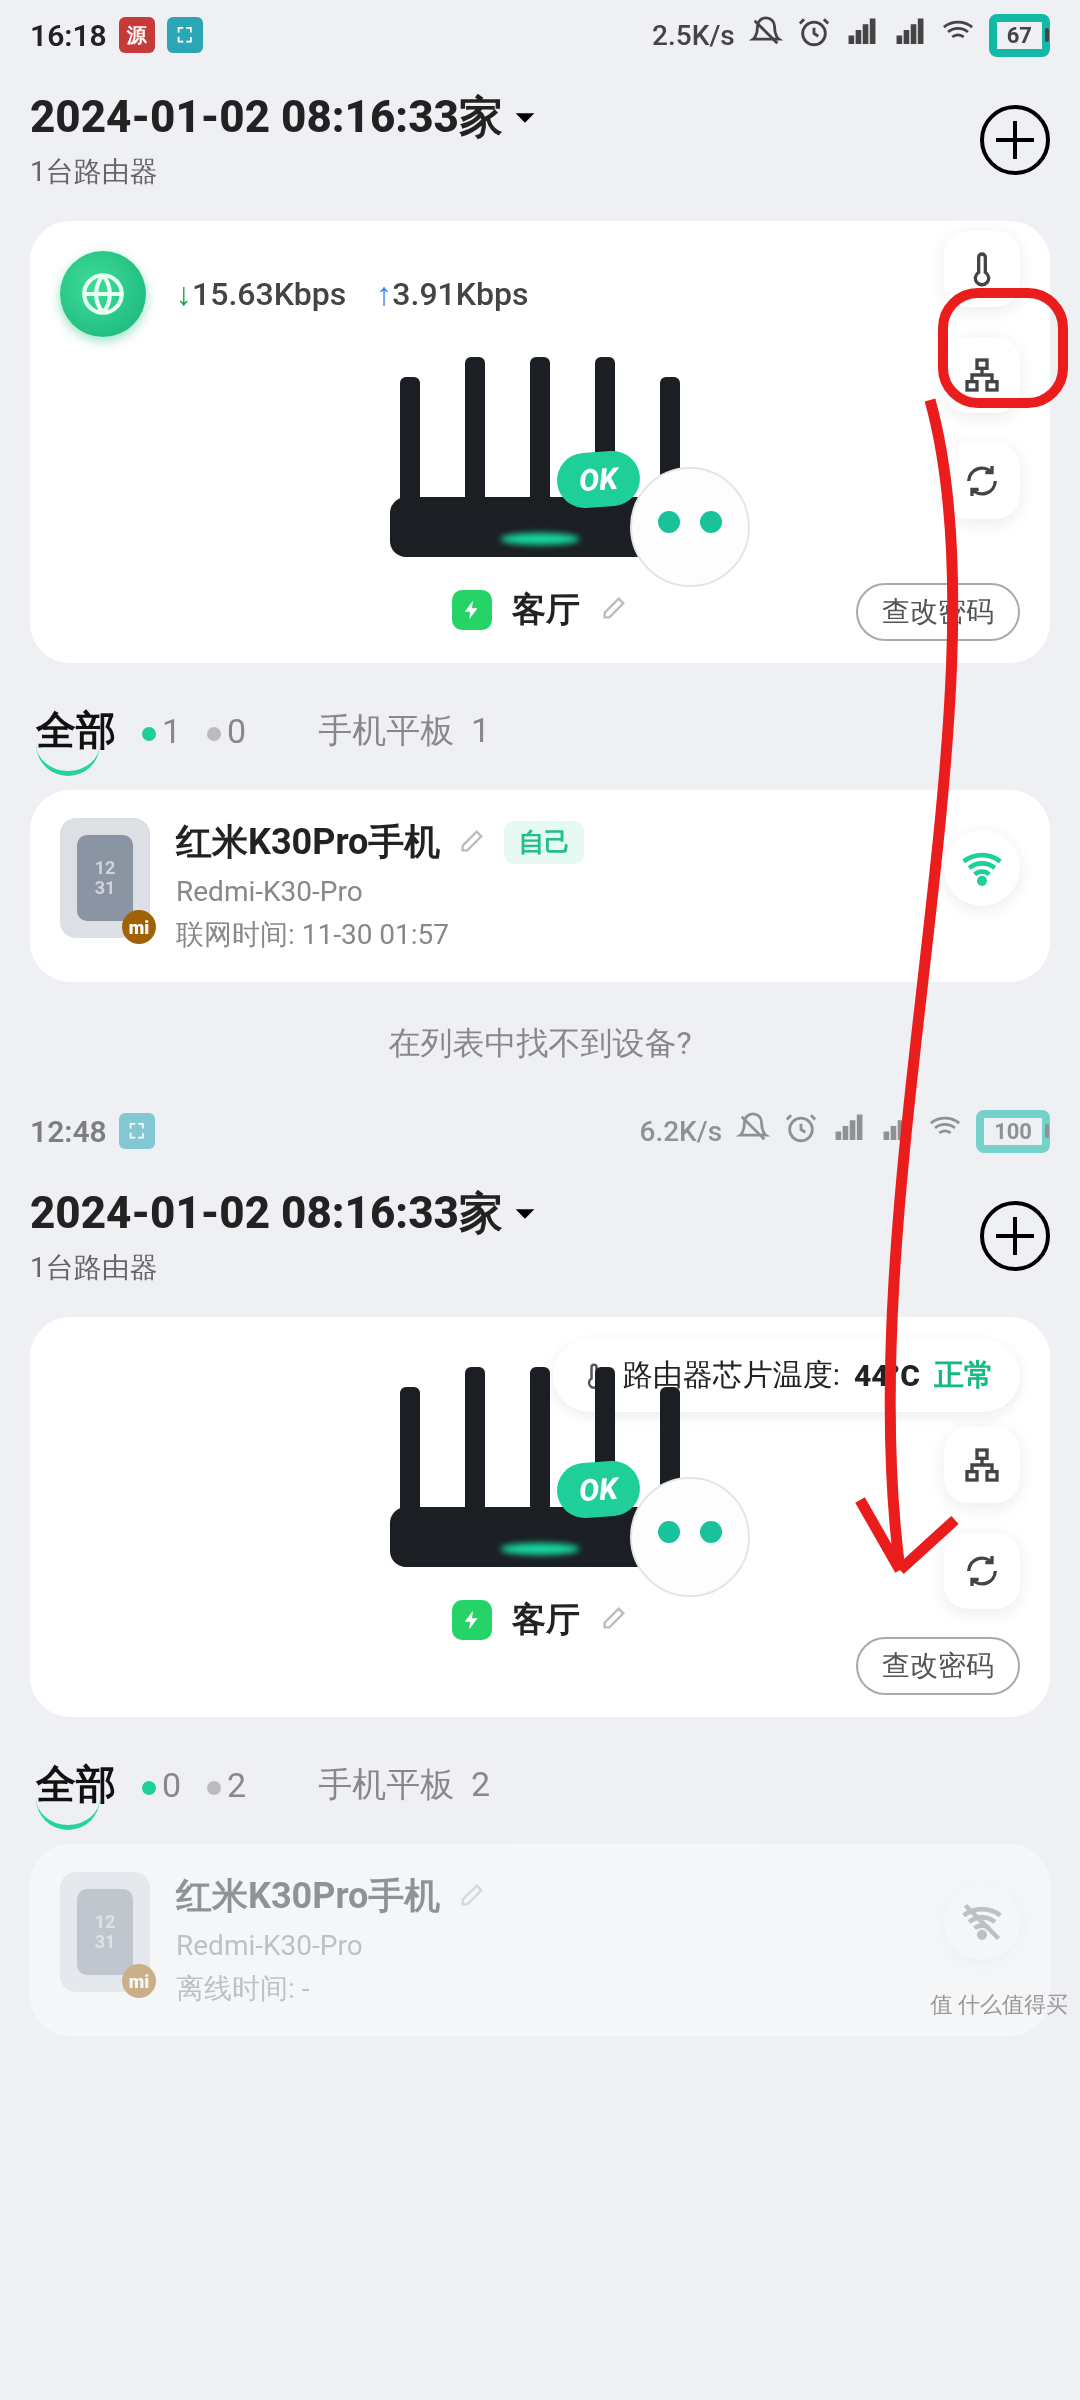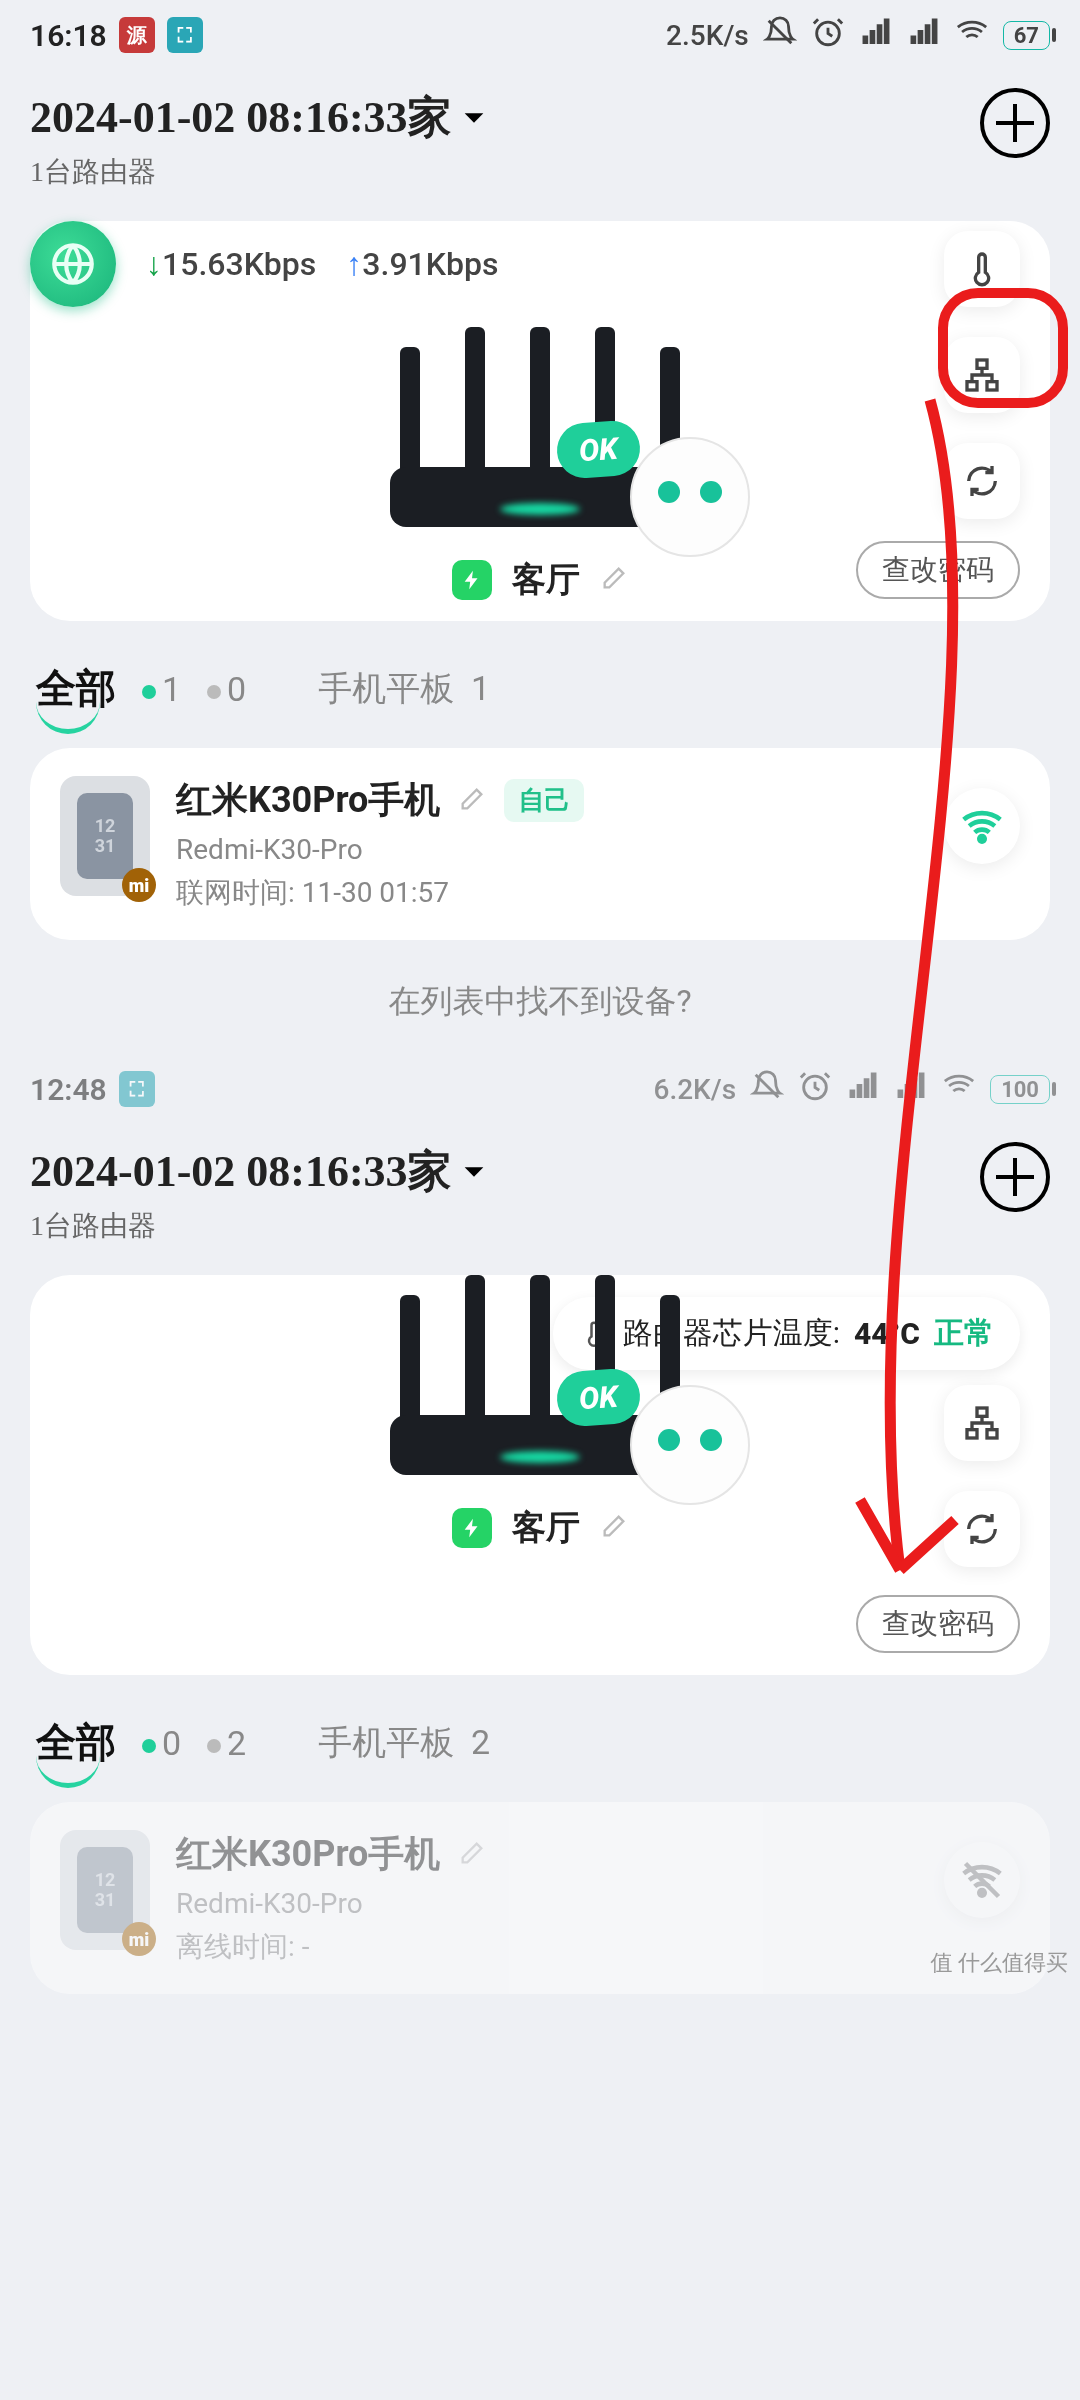--- a/index.html
+++ b/index.html
@@ -5,34 +5,34 @@
   html,body{margin:0;padding:0;background:#eef0f4;font-family:-apple-system,BlinkMacSystemFont,"Segoe UI",Roboto,Helvetica,Arial,sans-serif;width:1080px;height:2400px;overflow:hidden;color:#222;}
   *{box-sizing:border-box;}
   .screen{width:1080px;position:relative;}
   
   .status-bar{height:70px;display:flex;align-items:center;justify-content:space-between;padding:0 30px;font-size:30px;font-weight:600;}
   .status-bar .left,.status-bar .right{display:flex;align-items:center;gap:12px;}
   .status-bar .icon-box{width:36px;height:36px;border-radius:6px;display:flex;align-items:center;justify-content:center;font-size:20px;color:#fff;}
   .status-bar .right{font-weight:500;font-size:28px;gap:14px;color:#444;}
   .status-bar svg{width:34px;height:34px;fill:#444;stroke:#444;}
   .sb2 .status-bar{opacity:.55;}
-  .batt{border:1px solid #14b8a6;border-radius:8px;padding:1px 10px;font-size:22px;font-weight:700;position:relative;}
+  .batt{border:8px solid #14b8a6;border-radius:8px;padding:1px 10px;font-size:22px;font-weight:700;position:relative;}
   .batt::after{content:"";position:absolute;right:-7px;top:25%;width:4px;height:50%;background:#444;border-radius:2px;}
   
-  .header{padding:18px 30px 10px;display:flex;align-items:flex-start;justify-content:space-between;font-family:Liberation Serif, serif;}
+  .header{padding:18px 30px 10px;display:flex;align-items:center;justify-content:space-between;}
   .header .titles{display:flex;flex-direction:column;}
   .header .title-row{display:flex;align-items:center;gap:8px;font-size:44px;font-weight:800;}
   .header .title-row svg{width:28px;height:28px;}
   .header .subtitle{font-size:28px;color:#666;margin-top:6px;}
   .add-btn{width:70px;height:70px;border:4px solid #000;border-radius:50%;display:flex;align-items:center;justify-content:center;font-size:50px;font-weight:400;line-height:0;}
   .plus-v{width:4px;height:38px;background:#000;position:absolute;}
   .plus-h{width:38px;height:4px;background:#000;position:absolute;}
   .add-wrap{position:relative;display:flex;align-items:center;justify-content:center;width:70px;height:70px;}
   
-  .router-card{margin:20px 30px;background:#fff;border-radius:40px;position:relative;min-height:400px;}
+  .router-card{margin:20px 30px;background:#fff;border-radius:40px;padding:30px;position:relative;min-height:400px;}
   .speeds-row{display:flex;align-items:center;gap:30px;}
   .globe-icon{width:86px;height:86px;border-radius:50%;background:radial-gradient(circle at 40% 40%,#3ddc97,#19b37a);display:flex;align-items:center;justify-content:center;box-shadow:0 4px 12px rgba(0,180,120,.4);}
   .globe-icon svg{width:50px;height:50px;stroke:#e8fff5;fill:none;stroke-width:2;}
   .speed{font-size:32px;font-weight:600;}
   .down{color:#16a34a;}
   .up{color:#3b82f6;}
   .speed .unit{color:#444;font-weight:500;}
   .side-fabs{position:absolute;right:30px;top:10px;display:flex;flex-direction:column;gap:30px;}
   .fab{width:76px;height:76px;background:#fff;border-radius:24px;box-shadow:0 4px 18px rgba(0,0,0,.08);display:flex;align-items:center;justify-content:center;}
   .fab svg{width:40px;height:40px;fill:none;stroke:#444;stroke-width:2;}

